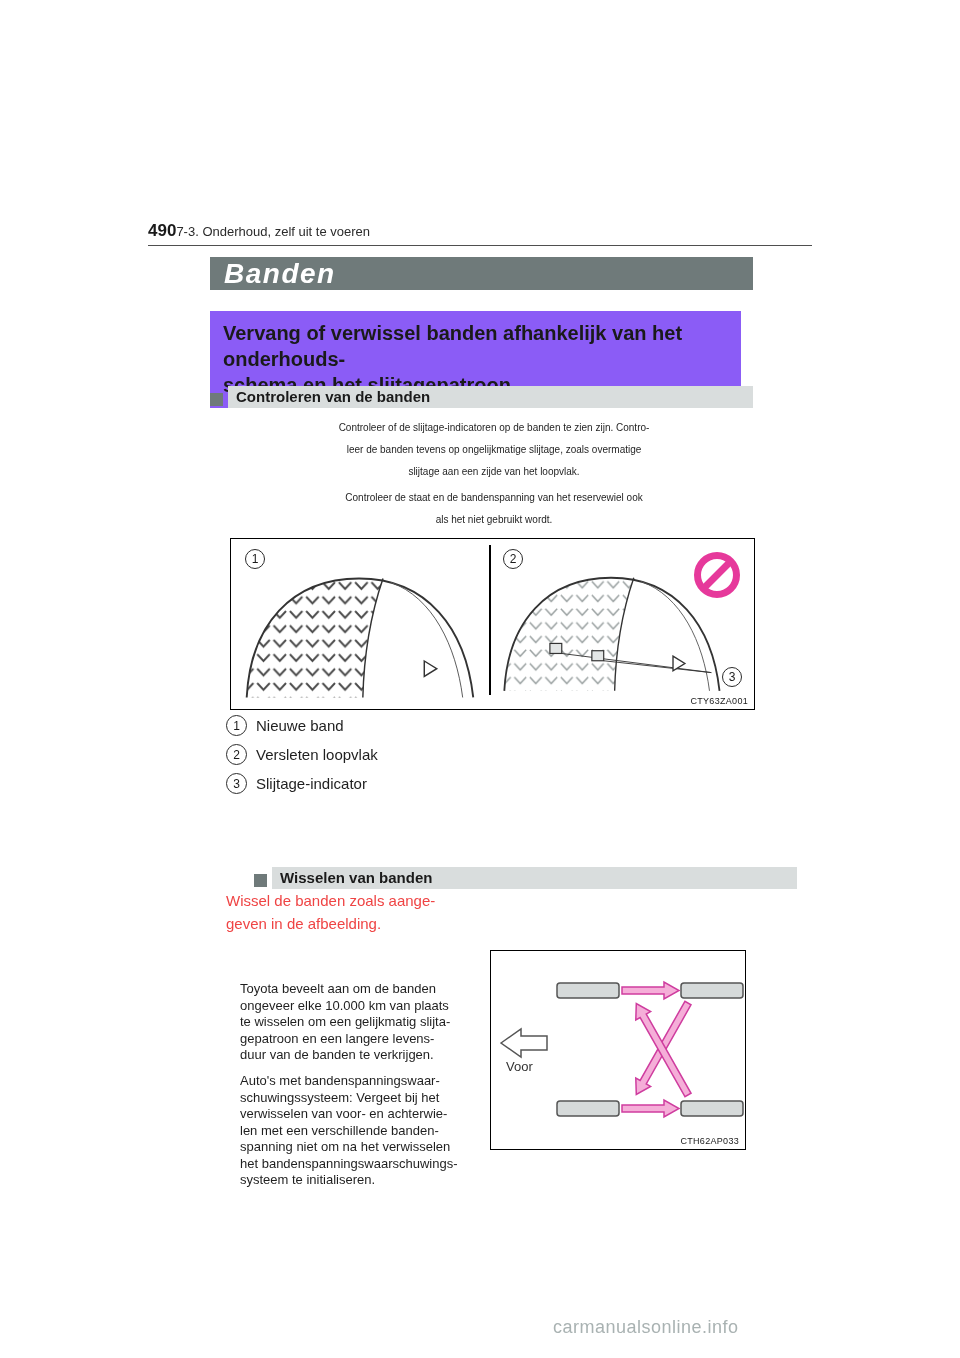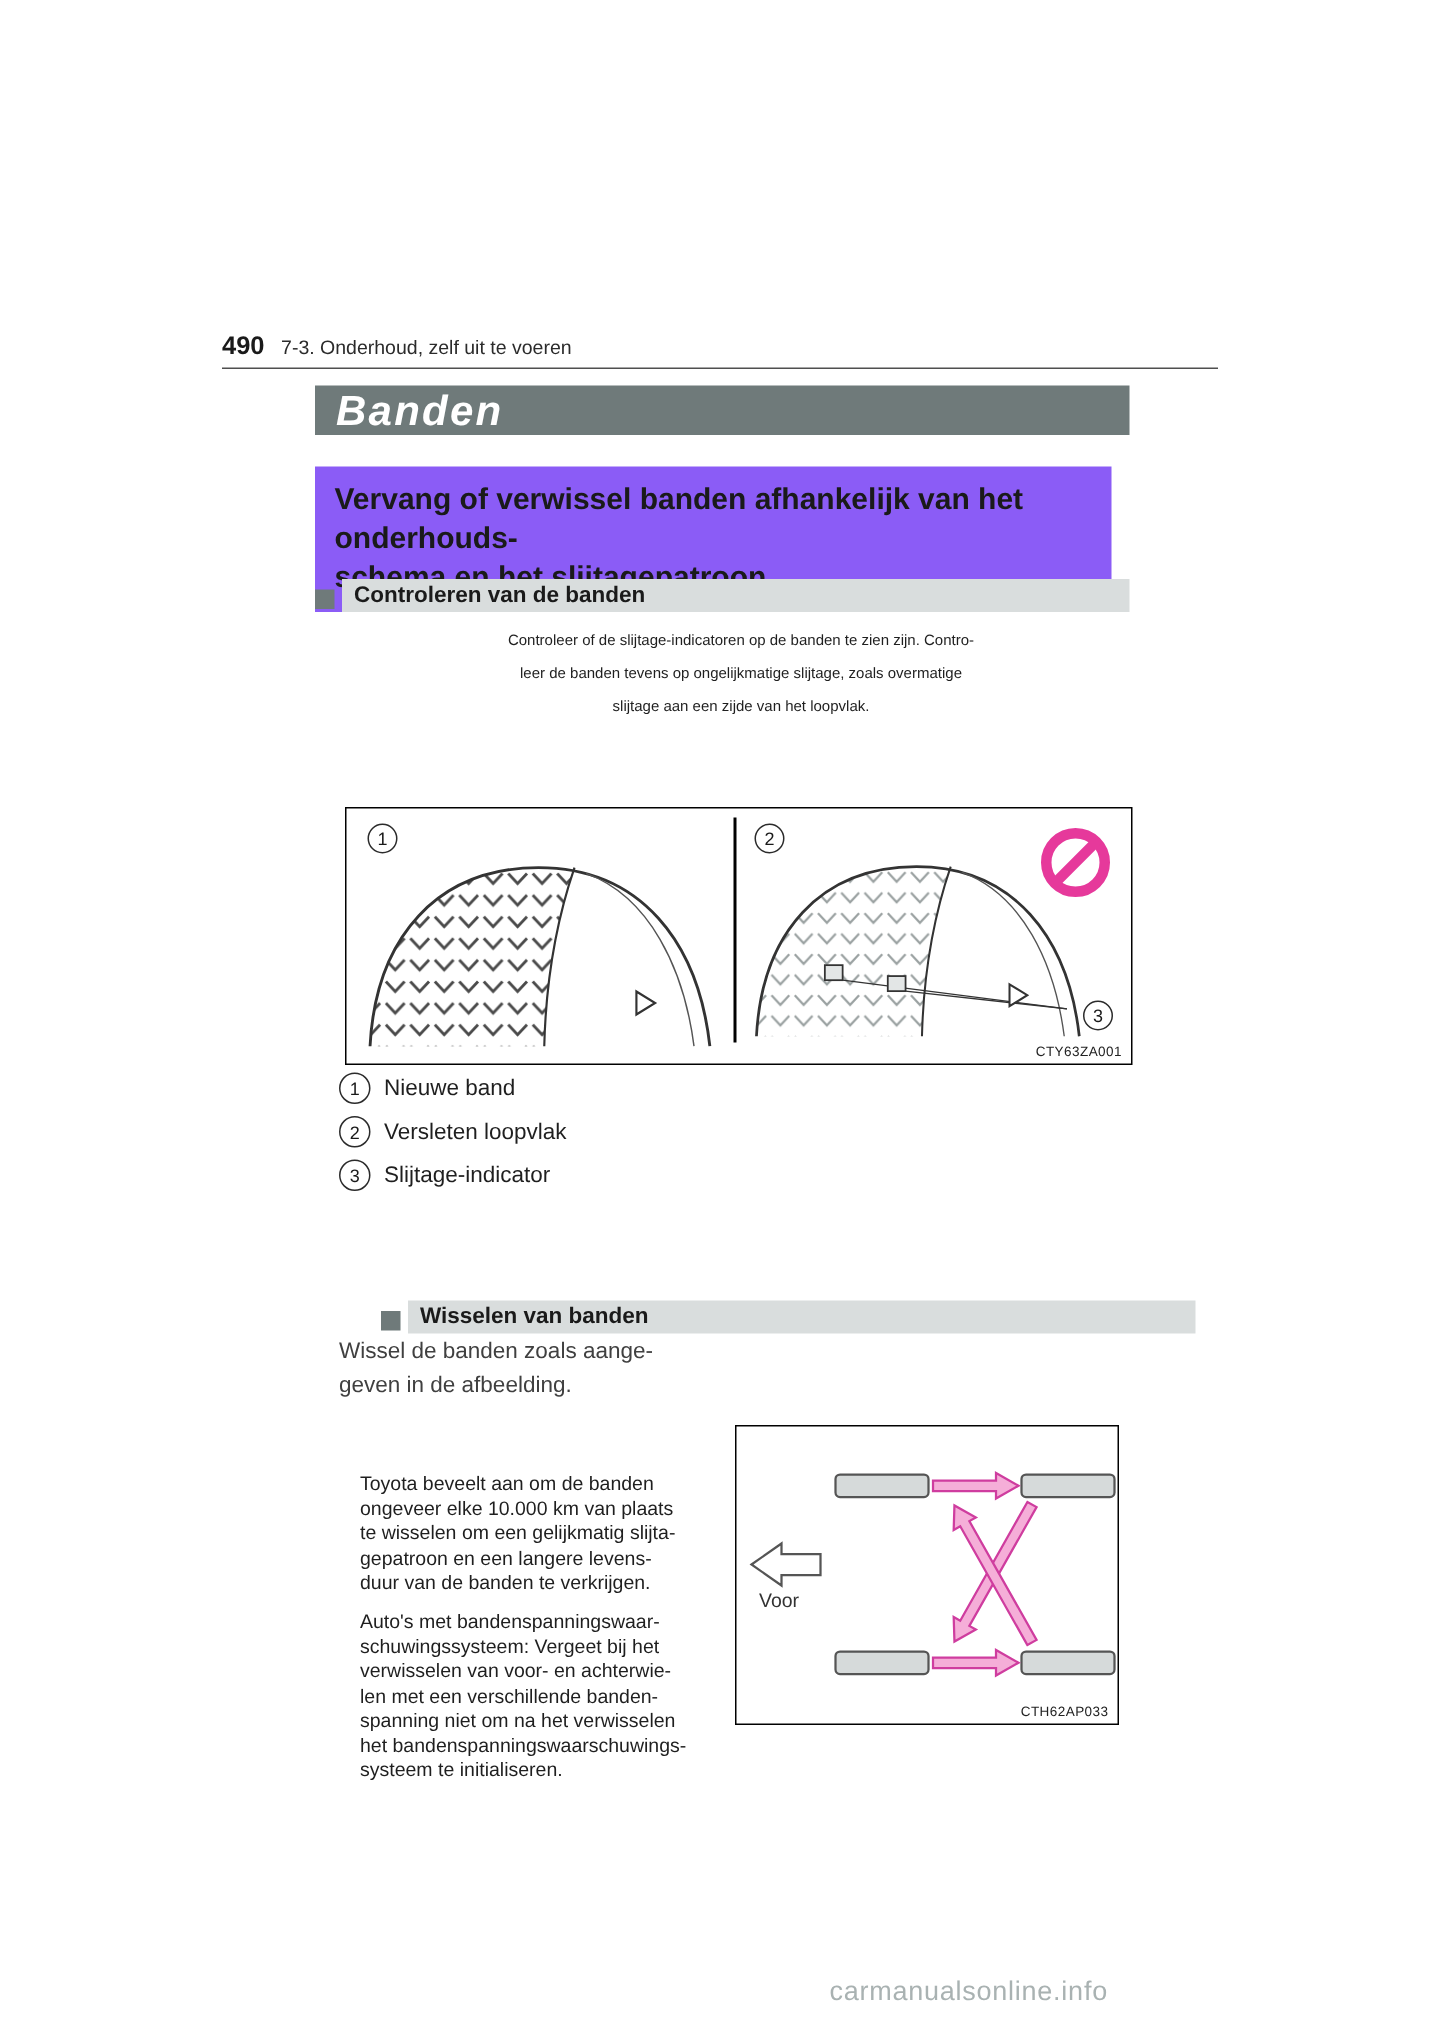--- a/index.html
+++ b/index.html
@@ -1,21 +1,21 @@
 <!DOCTYPE html>
 <html><head>
 <meta charset="utf-8">
 <style>
   html,body { margin:0; padding:0; background:#fff; }
   .page {
     position:relative; width:960px; height:1358px; background:#ffffff;
     font-family:"Liberation Sans", sans-serif; color:#1f1f1f; overflow:hidden;
   }
   
-  .runhead { position:absolute; left:148px; top:221px; display:flex; align-items:baseline; gap:11px; }
+  .runhead { position:absolute; left:148px; top:221px; display:flex; align-items:baseline; }
   .pagenum { font-size:17px; font-weight:bold; color:#1a1a1a; }
   .sectitle { font-size:13px; color:#2b2b2b; }
   .headrule { position:absolute; left:148px; top:245px; width:664px; height:1px; background:#4f4f4f; }
 
   
   .titlebar {
     position:absolute; left:210px; top:257px; width:543px; height:33px;
     background:#6f7a7a; color:#ffffff; font-size:28px; font-weight:bold; font-style:italic;
     letter-spacing:1.5px; line-height:33px; padding-left:14px; box-sizing:border-box;
   }
@@ -73,21 +73,21 @@
   }
 
   
   .legend { position:absolute; left:226px; top:715px; }
   .legrow { display:flex; align-items:center; margin-bottom:8px; height:21px; }
   .legrow .cnum { width:21px; height:21px; flex:0 0 21px; }
   .legrow .lab { margin-left:9px; font-size:15px; color:#1f1f1f; }
 
   .note { position:absolute; left:240px; top:797px; width:520px; font-size:13px; line-height:17px; white-space:pre-line; color:#1f1f1f; }
 
-  .lead { position:absolute; left:226px; top:889px; width:270px; font-size:15px; line-height:23px; white-space:pre-line; color:#404040; }
+  .lead { position:absolute; left:226px; top:889px; width:270px; font-size:15px; line-height:23px; white-space:pre-line; color:#ef4444; }
   .sp1 { top:937px; }
   .sp2 { top:1029px; }
 
   .rot-svg { position:absolute; left:0; top:4px; width:266px; }
   .voorlabel { font-size:13px; fill:#333; font-family:"Liberation Sans",sans-serif; }
 
   .watermark { position:absolute; left:553px; top:1317px; font-size:18px; color:#a9b2b2; letter-spacing:0.5px; }
 </style>
 </head>
 <body>
@@ -106,20 +106,22 @@
 schema en het slijtagepatroon.</div>
 
   <div class="sechead sec1">
     <span class="sq"></span>
     <span class="bar">Controleren van de banden</span>
   </div>
 
   <div class="para p-main" style="top:417px;">Controleer of de slijtage-indicatoren op de banden te zien zijn. Contro-
 leer de banden tevens op ongelijkmatige slijtage, zoals overmatige
 slijtage aan een zijde van het loopvlak.</div>
+  <div class="para p-main" style="top:487px;">Controleer de staat en de bandenspanning van het reservewiel ook
+als het niet gebruikt wordt.</div>
 
   <div class="figbox fig1">
 
     <svg class="tire1" viewBox="0 0 250 140">
       <defs>
         <pattern id="treadNew" width="17" height="15" patternUnits="userSpaceOnUse">
           <path d="M2 3 L8.5 10 L15 3" fill="none" stroke="#4a4a4a" stroke-width="2"></path>
         </pattern>
       </defs>
       <path d="M8,138 C12,62 55,14 125,14 L150,14 C136,55 130,98 129,138 Z" fill="url(#treadNew)"></path>

